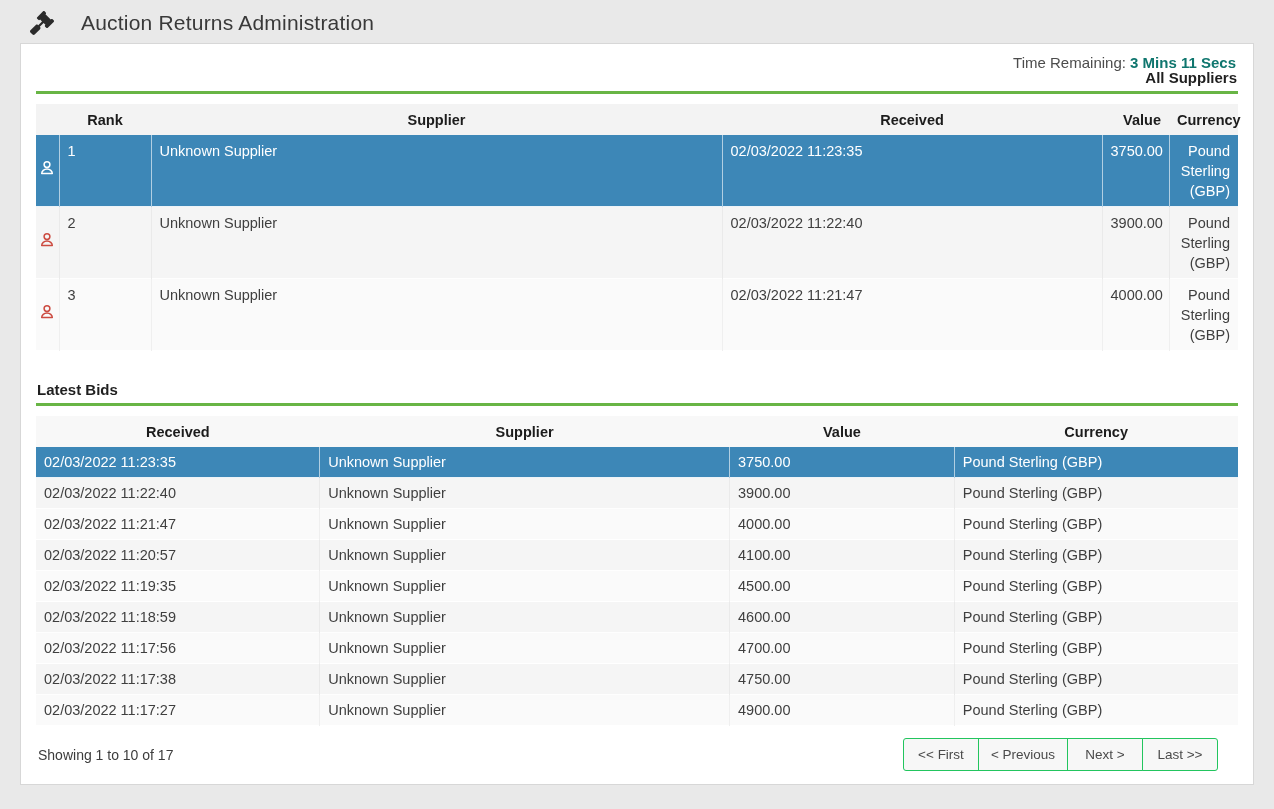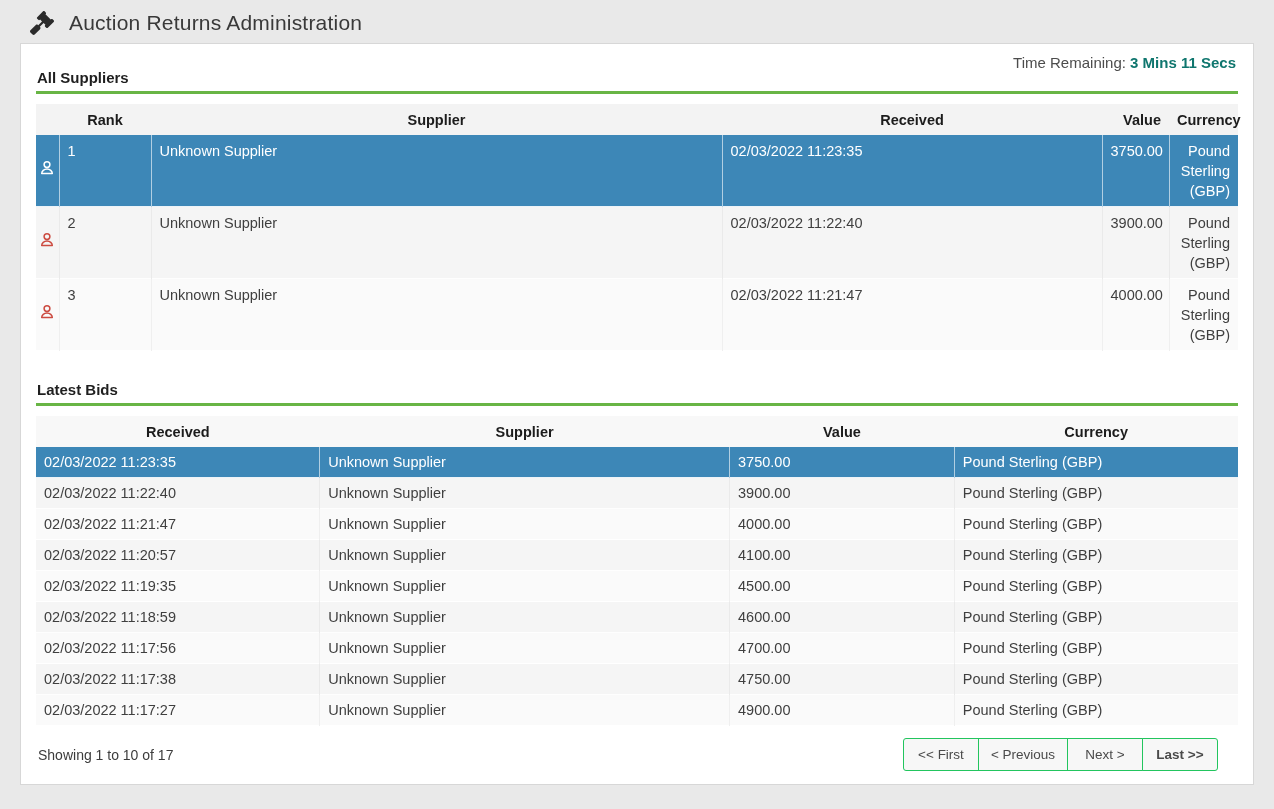--- a/index.html
+++ b/index.html
@@ -12,21 +12,21 @@
   .screen {
     width: 1274px;
     height: 809px;
     overflow: hidden;
     background: #e9e9e9;
   }
   
   .app-header {
     display: flex;
     align-items: center;
-    gap: 15px;
+    gap: 27px;
     padding: 11px 22px 8px 30px;
   }
   .app-header .gavel { width: 24px; height: 24px; color: #2b2b2b; flex: 0 0 auto; }
   .app-title { font-size: 21px; color: #393939; letter-spacing: 0.2px; }
 
   
   .card {
     margin: 0 20px;
     background: #ffffff;
     border: 1px solid #d7d7d7;
@@ -41,21 +41,21 @@
   .timer b { color: #0f766e; }
 
   .section-head {
     font-size: 15px;
     font-weight: bold;
     color: #1f1f1f;
     padding: 0 1px 5px 1px;
     border-bottom: 3px solid var(--accent-green, #68b545);
     margin-bottom: 10px;
   }
-  .section-head.first { margin-top: -4px; }
+  .section-head.first { margin-top: -4px; text-align: right; }
   .section-head.second { margin-top: 30px; }
 
   
   table { width: 100%; border-collapse: collapse; font-size: 14.5px; table-layout: fixed; }
   thead th {
     text-align: center;
     font-weight: bold;
     color: #1c1c1c;
     padding: 8px 8px 7px 8px;
     background: #f3f3f3;
@@ -110,21 +110,21 @@
     font-size: 13.5px;
     color: #4a4a4a;
     background: #f7f7f7;
     border: 1px solid #22c55e;
     padding: 8px 0;
     min-width: 76px;
     margin-left: -1px;
     cursor: pointer;
   }
   .pager button:first-child { border-radius: 3px 0 0 3px; margin-left: 0; }
-  .pager button:last-child  { border-radius: 0 3px 3px 0; font-weight: bold; }
+  .pager button:last-child  { border-radius: 0 3px 3px 0; }
   .pager button.wide { min-width: 90px; }
 </style>
 </head>
 <body>
 
 <div class="screen">
 
   <div class="app-header">
     <span class="gavel">
       <svg viewBox="0 0 512 512" fill="currentColor">

